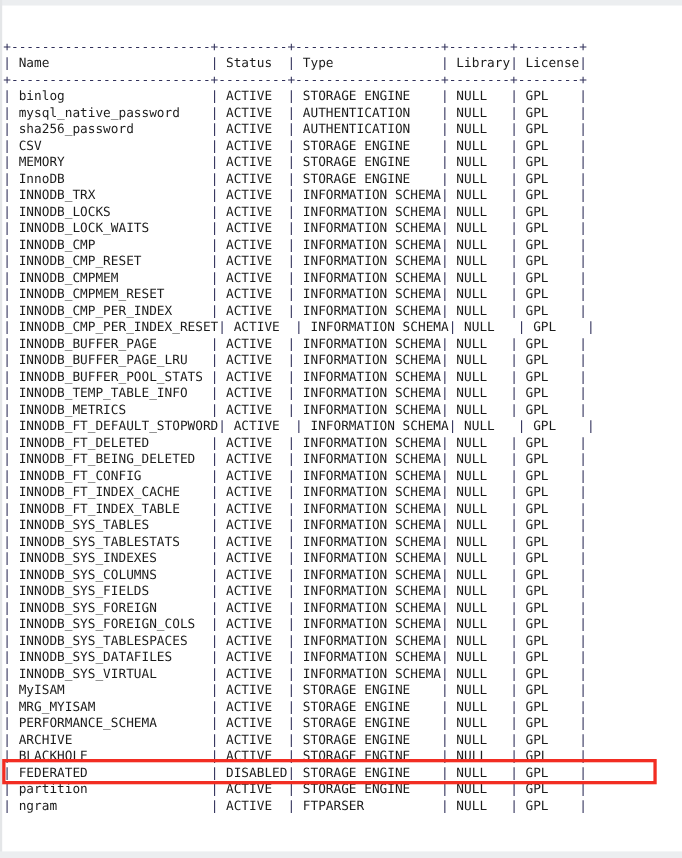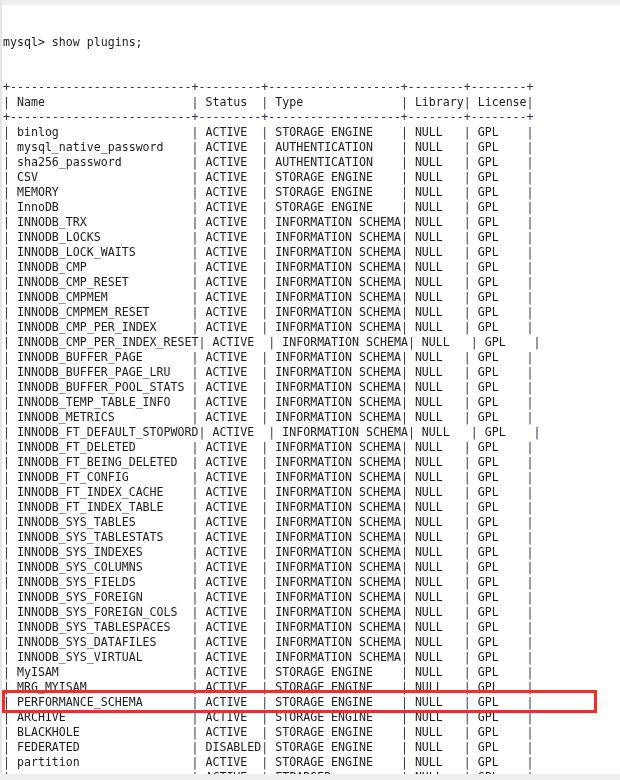--- a/index.html
+++ b/index.html
@@ -88,21 +88,20 @@
 </style>
 </head>
 <body>
 
 <div id="terminal">
 
   <div class="top-strip"></div>
   <div class="left-rule"></div>
 
   <div class="console">
-    <div class="line prompt-line">mysql&gt; show plugins;</div>
     <div id="table-render"><div class="line"><span class="rule">+--------------------------+---------+-------------------+--------+--------+</span></div><div class="line"><span class="bar">| </span><span class="hdr">Name                     </span><span class="bar">| </span><span class="hdr">Status  </span><span class="bar">| </span><span class="hdr">Type              </span><span class="bar">| </span><span class="hdr">Library</span><span class="bar">| </span><span class="hdr">License</span><span class="bar">|</span></div><div class="line"><span class="rule">+--------------------------+---------+-------------------+--------+--------+</span></div><div class="line"><span class="bar">| </span><span class="cell">binlog                   </span><span class="bar">| </span><span class="cell">ACTIVE  </span><span class="bar">| </span><span class="cell">STORAGE ENGINE    </span><span class="bar">| </span><span class="cell">NULL   </span><span class="bar">| </span><span class="cell">GPL    </span><span class="bar">|</span></div><div class="line"><span class="bar">| </span><span class="cell">mysql_native_password    </span><span class="bar">| </span><span class="cell">ACTIVE  </span><span class="bar">| </span><span class="cell">AUTHENTICATION    </span><span class="bar">| </span><span class="cell">NULL   </span><span class="bar">| </span><span class="cell">GPL    </span><span class="bar">|</span></div><div class="line"><span class="bar">| </span><span class="cell">sha256_password          </span><span class="bar">| </span><span class="cell">ACTIVE  </span><span class="bar">| </span><span class="cell">AUTHENTICATION    </span><span class="bar">| </span><span class="cell">NULL   </span><span class="bar">| </span><span class="cell">GPL    </span><span class="bar">|</span></div><div class="line"><span class="bar">| </span><span class="cell">CSV                      </span><span class="bar">| </span><span class="cell">ACTIVE  </span><span class="bar">| </span><span class="cell">STORAGE ENGINE    </span><span class="bar">| </span><span class="cell">NULL   </span><span class="bar">| </span><span class="cell">GPL    </span><span class="bar">|</span></div><div class="line"><span class="bar">| </span><span class="cell">MEMORY                   </span><span class="bar">| </span><span class="cell">ACTIVE  </span><span class="bar">| </span><span class="cell">STORAGE ENGINE    </span><span class="bar">| </span><span class="cell">NULL   </span><span class="bar">| </span><span class="cell">GPL    </span><span class="bar">|</span></div><div class="line"><span class="bar">| </span><span class="cell">InnoDB                   </span><span class="bar">| </span><span class="cell">ACTIVE  </span><span class="bar">| </span><span class="cell">STORAGE ENGINE    </span><span class="bar">| </span><span class="cell">NULL   </span><span class="bar">| </span><span class="cell">GPL    </span><span class="bar">|</span></div><div class="line"><span class="bar">| </span><span class="cell">INNODB_TRX               </span><span class="bar">| </span><span class="cell">ACTIVE  </span><span class="bar">| </span><span class="cell">INFORMATION SCHEMA</span><span class="bar">| </span><span class="cell">NULL   </span><span class="bar">| </span><span class="cell">GPL    </span><span class="bar">|</span></div><div class="line"><span class="bar">| </span><span class="cell">INNODB_LOCKS             </span><span class="bar">| </span><span class="cell">ACTIVE  </span><span class="bar">| </span><span class="cell">INFORMATION SCHEMA</span><span class="bar">| </span><span class="cell">NULL   </span><span class="bar">| </span><span class="cell">GPL    </span><span class="bar">|</span></div><div class="line"><span class="bar">| </span><span class="cell">INNODB_LOCK_WAITS        </span><span class="bar">| </span><span class="cell">ACTIVE  </span><span class="bar">| </span><span class="cell">INFORMATION SCHEMA</span><span class="bar">| </span><span class="cell">NULL   </span><span class="bar">| </span><span class="cell">GPL    </span><span class="bar">|</span></div><div class="line"><span class="bar">| </span><span class="cell">INNODB_CMP               </span><span class="bar">| </span><span class="cell">ACTIVE  </span><span class="bar">| </span><span class="cell">INFORMATION SCHEMA</span><span class="bar">| </span><span class="cell">NULL   </span><span class="bar">| </span><span class="cell">GPL    </span><span class="bar">|</span></div><div class="line"><span class="bar">| </span><span class="cell">INNODB_CMP_RESET         </span><span class="bar">| </span><span class="cell">ACTIVE  </span><span class="bar">| </span><span class="cell">INFORMATION SCHEMA</span><span class="bar">| </span><span class="cell">NULL   </span><span class="bar">| </span><span class="cell">GPL    </span><span class="bar">|</span></div><div class="line"><span class="bar">| </span><span class="cell">INNODB_CMPMEM            </span><span class="bar">| </span><span class="cell">ACTIVE  </span><span class="bar">| </span><span class="cell">INFORMATION SCHEMA</span><span class="bar">| </span><span class="cell">NULL   </span><span class="bar">| </span><span class="cell">GPL    </span><span class="bar">|</span></div><div class="line"><span class="bar">| </span><span class="cell">INNODB_CMPMEM_RESET      </span><span class="bar">| </span><span class="cell">ACTIVE  </span><span class="bar">| </span><span class="cell">INFORMATION SCHEMA</span><span class="bar">| </span><span class="cell">NULL   </span><span class="bar">| </span><span class="cell">GPL    </span><span class="bar">|</span></div><div class="line"><span class="bar">| </span><span class="cell">INNODB_CMP_PER_INDEX     </span><span class="bar">| </span><span class="cell">ACTIVE  </span><span class="bar">| </span><span class="cell">INFORMATION SCHEMA</span><span class="bar">| </span><span class="cell">NULL   </span><span class="bar">| </span><span class="cell">GPL    </span><span class="bar">|</span></div><div class="line"><span class="bar">| </span><span class="cell">INNODB_CMP_PER_INDEX_RESET</span><span class="bar">| </span><span class="cell">ACTIVE  </span><span class="bar">| </span><span class="cell">INFORMATION SCHEMA</span><span class="bar">| </span><span class="cell">NULL   </span><span class="bar">| </span><span class="cell">GPL    </span><span class="bar">|</span></div><div class="line"><span class="bar">| </span><span class="cell">INNODB_BUFFER_PAGE       </span><span class="bar">| </span><span class="cell">ACTIVE  </span><span class="bar">| </span><span class="cell">INFORMATION SCHEMA</span><span class="bar">| </span><span class="cell">NULL   </span><span class="bar">| </span><span class="cell">GPL    </span><span class="bar">|</span></div><div class="line"><span class="bar">| </span><span class="cell">INNODB_BUFFER_PAGE_LRU   </span><span class="bar">| </span><span class="cell">ACTIVE  </span><span class="bar">| </span><span class="cell">INFORMATION SCHEMA</span><span class="bar">| </span><span class="cell">NULL   </span><span class="bar">| </span><span class="cell">GPL    </span><span class="bar">|</span></div><div class="line"><span class="bar">| </span><span class="cell">INNODB_BUFFER_POOL_STATS </span><span class="bar">| </span><span class="cell">ACTIVE  </span><span class="bar">| </span><span class="cell">INFORMATION SCHEMA</span><span class="bar">| </span><span class="cell">NULL   </span><span class="bar">| </span><span class="cell">GPL    </span><span class="bar">|</span></div><div class="line"><span class="bar">| </span><span class="cell">INNODB_TEMP_TABLE_INFO   </span><span class="bar">| </span><span class="cell">ACTIVE  </span><span class="bar">| </span><span class="cell">INFORMATION SCHEMA</span><span class="bar">| </span><span class="cell">NULL   </span><span class="bar">| </span><span class="cell">GPL    </span><span class="bar">|</span></div><div class="line"><span class="bar">| </span><span class="cell">INNODB_METRICS           </span><span class="bar">| </span><span class="cell">ACTIVE  </span><span class="bar">| </span><span class="cell">INFORMATION SCHEMA</span><span class="bar">| </span><span class="cell">NULL   </span><span class="bar">| </span><span class="cell">GPL    </span><span class="bar">|</span></div><div class="line"><span class="bar">| </span><span class="cell">INNODB_FT_DEFAULT_STOPWORD</span><span class="bar">| </span><span class="cell">ACTIVE  </span><span class="bar">| </span><span class="cell">INFORMATION SCHEMA</span><span class="bar">| </span><span class="cell">NULL   </span><span class="bar">| </span><span class="cell">GPL    </span><span class="bar">|</span></div><div class="line"><span class="bar">| </span><span class="cell">INNODB_FT_DELETED        </span><span class="bar">| </span><span class="cell">ACTIVE  </span><span class="bar">| </span><span class="cell">INFORMATION SCHEMA</span><span class="bar">| </span><span class="cell">NULL   </span><span class="bar">| </span><span class="cell">GPL    </span><span class="bar">|</span></div><div class="line"><span class="bar">| </span><span class="cell">INNODB_FT_BEING_DELETED  </span><span class="bar">| </span><span class="cell">ACTIVE  </span><span class="bar">| </span><span class="cell">INFORMATION SCHEMA</span><span class="bar">| </span><span class="cell">NULL   </span><span class="bar">| </span><span class="cell">GPL    </span><span class="bar">|</span></div><div class="line"><span class="bar">| </span><span class="cell">INNODB_FT_CONFIG         </span><span class="bar">| </span><span class="cell">ACTIVE  </span><span class="bar">| </span><span class="cell">INFORMATION SCHEMA</span><span class="bar">| </span><span class="cell">NULL   </span><span class="bar">| </span><span class="cell">GPL    </span><span class="bar">|</span></div><div class="line"><span class="bar">| </span><span class="cell">INNODB_FT_INDEX_CACHE    </span><span class="bar">| </span><span class="cell">ACTIVE  </span><span class="bar">| </span><span class="cell">INFORMATION SCHEMA</span><span class="bar">| </span><span class="cell">NULL   </span><span class="bar">| </span><span class="cell">GPL    </span><span class="bar">|</span></div><div class="line"><span class="bar">| </span><span class="cell">INNODB_FT_INDEX_TABLE    </span><span class="bar">| </span><span class="cell">ACTIVE  </span><span class="bar">| </span><span class="cell">INFORMATION SCHEMA</span><span class="bar">| </span><span class="cell">NULL   </span><span class="bar">| </span><span class="cell">GPL    </span><span class="bar">|</span></div><div class="line"><span class="bar">| </span><span class="cell">INNODB_SYS_TABLES        </span><span class="bar">| </span><span class="cell">ACTIVE  </span><span class="bar">| </span><span class="cell">INFORMATION SCHEMA</span><span class="bar">| </span><span class="cell">NULL   </span><span class="bar">| </span><span class="cell">GPL    </span><span class="bar">|</span></div><div class="line"><span class="bar">| </span><span class="cell">INNODB_SYS_TABLESTATS    </span><span class="bar">| </span><span class="cell">ACTIVE  </span><span class="bar">| </span><span class="cell">INFORMATION SCHEMA</span><span class="bar">| </span><span class="cell">NULL   </span><span class="bar">| </span><span class="cell">GPL    </span><span class="bar">|</span></div><div class="line"><span class="bar">| </span><span class="cell">INNODB_SYS_INDEXES       </span><span class="bar">| </span><span class="cell">ACTIVE  </span><span class="bar">| </span><span class="cell">INFORMATION SCHEMA</span><span class="bar">| </span><span class="cell">NULL   </span><span class="bar">| </span><span class="cell">GPL    </span><span class="bar">|</span></div><div class="line"><span class="bar">| </span><span class="cell">INNODB_SYS_COLUMNS       </span><span class="bar">| </span><span class="cell">ACTIVE  </span><span class="bar">| </span><span class="cell">INFORMATION SCHEMA</span><span class="bar">| </span><span class="cell">NULL   </span><span class="bar">| </span><span class="cell">GPL    </span><span class="bar">|</span></div><div class="line"><span class="bar">| </span><span class="cell">INNODB_SYS_FIELDS        </span><span class="bar">| </span><span class="cell">ACTIVE  </span><span class="bar">| </span><span class="cell">INFORMATION SCHEMA</span><span class="bar">| </span><span class="cell">NULL   </span><span class="bar">| </span><span class="cell">GPL    </span><span class="bar">|</span></div><div class="line"><span class="bar">| </span><span class="cell">INNODB_SYS_FOREIGN       </span><span class="bar">| </span><span class="cell">ACTIVE  </span><span class="bar">| </span><span class="cell">INFORMATION SCHEMA</span><span class="bar">| </span><span class="cell">NULL   </span><span class="bar">| </span><span class="cell">GPL    </span><span class="bar">|</span></div><div class="line"><span class="bar">| </span><span class="cell">INNODB_SYS_FOREIGN_COLS  </span><span class="bar">| </span><span class="cell">ACTIVE  </span><span class="bar">| </span><span class="cell">INFORMATION SCHEMA</span><span class="bar">| </span><span class="cell">NULL   </span><span class="bar">| </span><span class="cell">GPL    </span><span class="bar">|</span></div><div class="line"><span class="bar">| </span><span class="cell">INNODB_SYS_TABLESPACES   </span><span class="bar">| </span><span class="cell">ACTIVE  </span><span class="bar">| </span><span class="cell">INFORMATION SCHEMA</span><span class="bar">| </span><span class="cell">NULL   </span><span class="bar">| </span><span class="cell">GPL    </span><span class="bar">|</span></div><div class="line"><span class="bar">| </span><span class="cell">INNODB_SYS_DATAFILES     </span><span class="bar">| </span><span class="cell">ACTIVE  </span><span class="bar">| </span><span class="cell">INFORMATION SCHEMA</span><span class="bar">| </span><span class="cell">NULL   </span><span class="bar">| </span><span class="cell">GPL    </span><span class="bar">|</span></div><div class="line"><span class="bar">| </span><span class="cell">INNODB_SYS_VIRTUAL       </span><span class="bar">| </span><span class="cell">ACTIVE  </span><span class="bar">| </span><span class="cell">INFORMATION SCHEMA</span><span class="bar">| </span><span class="cell">NULL   </span><span class="bar">| </span><span class="cell">GPL    </span><span class="bar">|</span></div><div class="line"><span class="bar">| </span><span class="cell">MyISAM                   </span><span class="bar">| </span><span class="cell">ACTIVE  </span><span class="bar">| </span><span class="cell">STORAGE ENGINE    </span><span class="bar">| </span><span class="cell">NULL   </span><span class="bar">| </span><span class="cell">GPL    </span><span class="bar">|</span></div><div class="line"><span class="bar">| </span><span class="cell">MRG_MYISAM               </span><span class="bar">| </span><span class="cell">ACTIVE  </span><span class="bar">| </span><span class="cell">STORAGE ENGINE    </span><span class="bar">| </span><span class="cell">NULL   </span><span class="bar">| </span><span class="cell">GPL    </span><span class="bar">|</span></div><div class="line"><span class="bar">| </span><span class="cell">PERFORMANCE_SCHEMA       </span><span class="bar">| </span><span class="cell">ACTIVE  </span><span class="bar">| </span><span class="cell">STORAGE ENGINE    </span><span class="bar">| </span><span class="cell">NULL   </span><span class="bar">| </span><span class="cell">GPL    </span><span class="bar">|</span></div><div class="line"><span class="bar">| </span><span class="cell">ARCHIVE                  </span><span class="bar">| </span><span class="cell">ACTIVE  </span><span class="bar">| </span><span class="cell">STORAGE ENGINE    </span><span class="bar">| </span><span class="cell">NULL   </span><span class="bar">| </span><span class="cell">GPL    </span><span class="bar">|</span></div><div class="line"><span class="bar">| </span><span class="cell">BLACKHOLE                </span><span class="bar">| </span><span class="cell">ACTIVE  </span><span class="bar">| </span><span class="cell">STORAGE ENGINE    </span><span class="bar">| </span><span class="cell">NULL   </span><span class="bar">| </span><span class="cell">GPL    </span><span class="bar">|</span></div><div class="line"><span class="bar">| </span><span class="cell">FEDERATED                </span><span class="bar">| </span><span class="cell">DISABLED</span><span class="bar">| </span><span class="cell">STORAGE ENGINE    </span><span class="bar">| </span><span class="cell">NULL   </span><span class="bar">| </span><span class="cell">GPL    </span><span class="bar">|</span></div><div class="line"><span class="bar">| </span><span class="cell">partition                </span><span class="bar">| </span><span class="cell">ACTIVE  </span><span class="bar">| </span><span class="cell">STORAGE ENGINE    </span><span class="bar">| </span><span class="cell">NULL   </span><span class="bar">| </span><span class="cell">GPL    </span><span class="bar">|</span></div><div class="line"><span class="bar">| </span><span class="cell">ngram                    </span><span class="bar">| </span><span class="cell">ACTIVE  </span><span class="bar">| </span><span class="cell">FTPARSER          </span><span class="bar">| </span><span class="cell">NULL   </span><span class="bar">| </span><span class="cell">GPL    </span><span class="bar">|</span></div></div>
     
   </div>
 
   <div class="highlight-box"></div>
 
   <div class="bottom-strip"></div>
 </div>
 
 </body></html>

